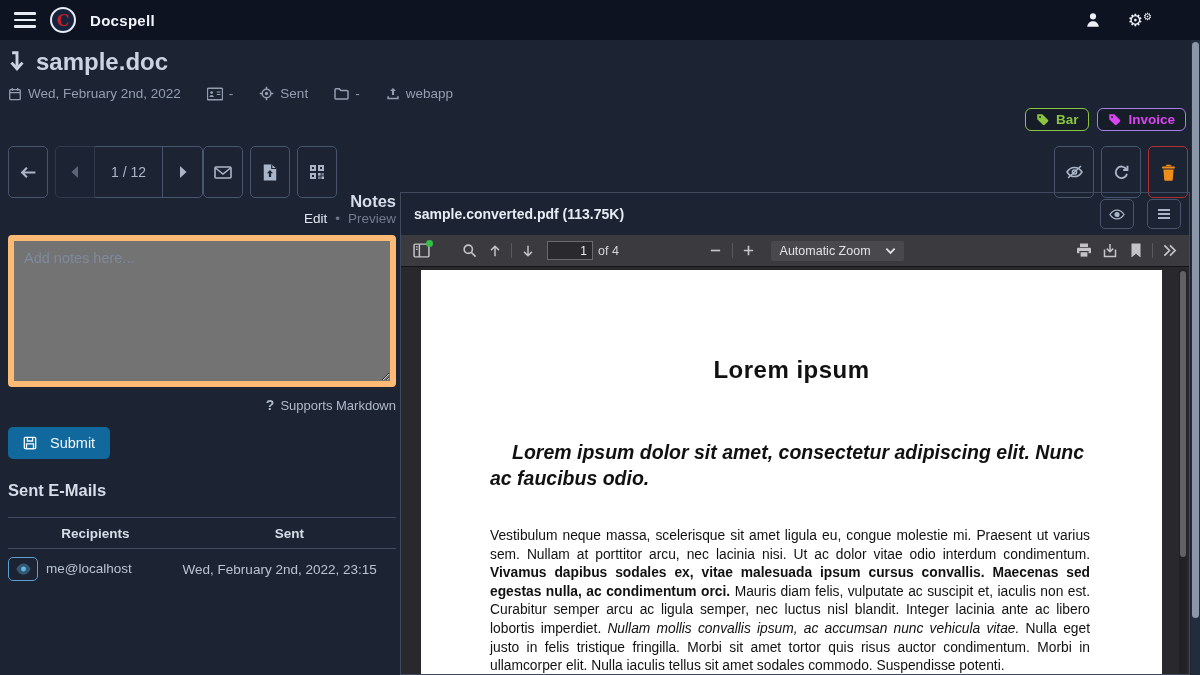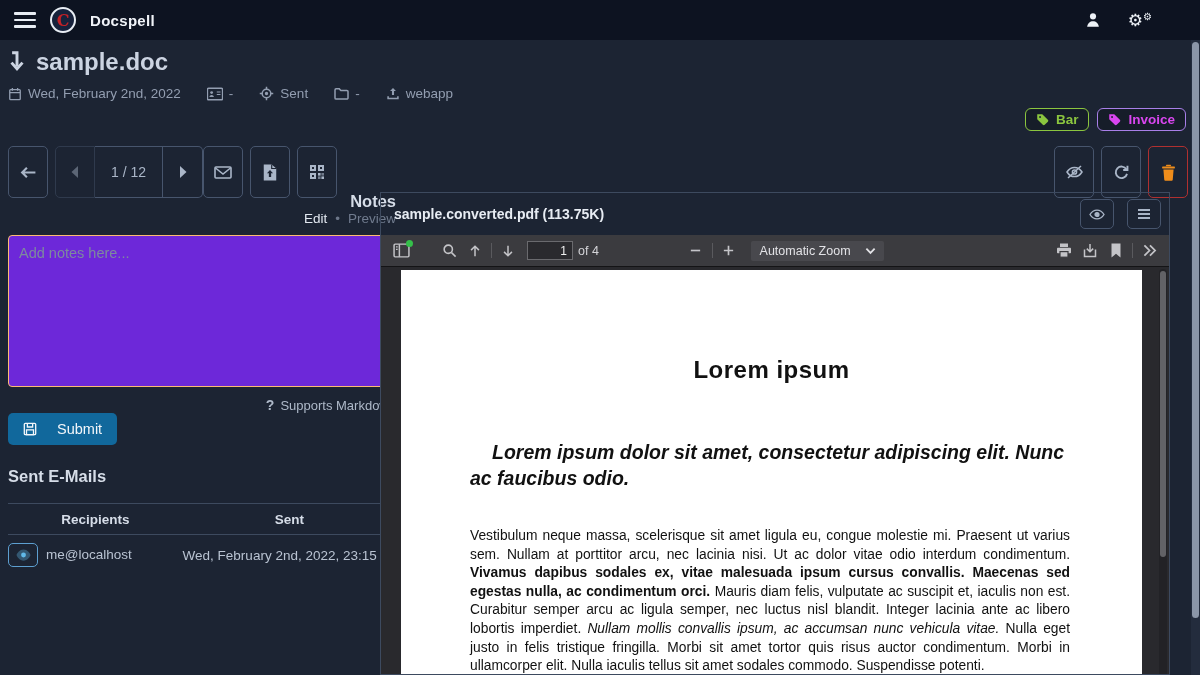--- a/index.html
+++ b/index.html
@@ -48,42 +48,42 @@
   .btn.danger { border-color:#b03030; color:#ef8d1b; }
 
   
   .left-panel { position:absolute; left:8px; top:192px; width:388px; }
   .notes-head { display:flex; align-items:flex-end;flex-direction:column; }
   .sec-title { font-size:16.5px; font-weight:bold; color:#d6dde8; }
   .notes-tabs { margin-left:auto; display:flex; gap:8px; font-size:13.5px; align-items:center; }
   .tab-active { color:#e2e8f0; cursor:pointer; }
   .tab-dot { color:#6d7789; }
   .tab-inactive { color:#707b8e; cursor:pointer; }
-  textarea.notes { margin-top:9px; width:388px; height:152px; background:#6d28d9; border:1px solid #fdba74;
+  textarea.notes { margin-top:9px; width:388px; height:152px; background:#737373; border:6px solid #fdba74;
                    border-radius:4px; color:#cfd7e3; font-family:"Liberation Sans",sans-serif; font-size:14.5px;
                    padding:9px 10px; resize:vertical; }
   textarea.notes::placeholder { color:#7d8a9e; }
   .md-hint { margin-top:6px; display:flex; justify-content:flex-end; align-items:center; gap:6px;
              font-size:13px; color:#aeb9c9; cursor:pointer; }
   .md-q { font-weight:bold; font-size:14px; color:#aeb9c9; }
-  .submit-btn { display:inline-flex; align-items:center; gap:20px; background:#11689c;
+  .submit-btn { margin-top:14px; display:inline-flex; align-items:center; gap:13px; background:#11689c;
                 color:#f2f6fa; border:none; border-radius:5px; padding:8px 15px; font-size:14.5px; cursor:pointer; }
 
   .sent-mails { margin-top:22px; }
   .sent-head { font-size:16.5px; font-weight:bold; color:#d6dde8; padding-bottom:17px; border-bottom:1px solid #3d4a5f; }
   table.mails { width:100%; border-collapse:collapse; margin-top:2px; font-size:13.5px; }
   table.mails th { font-weight:bold; color:#d6dde8; text-align:center; padding:6px 0 7px; border-bottom:1px solid #3d4a5f; }
   table.mails td { padding:8px 0; color:#b9c3d2; vertical-align:middle; }
   .eye-btn { display:inline-flex; align-items:center; justify-content:center; width:30px; height:24px;
              border:1px solid #5d9fd0; border-radius:5px; color:#61b9e8; background:transparent; cursor:pointer;
              margin-right:8px; vertical-align:middle; }
   td.sent-col { text-align:left; padding-left:24px; }
 
   
-  .pdf-panel { position:absolute; left:380px; top:192px; width:790px; height:483px; border:1px solid #3d4a5f;
+  .pdf-panel { position:absolute; left:400px; top:192px; width:790px; height:483px; border:1px solid #3d4a5f;
                display:flex; flex-direction:column; }
   .pdf-head { height:42px; display:flex; align-items:center; padding:0 8px 0 13px; }
   .pdf-filename { font-size:14px; font-weight:bold; color:#e7ecf3; }
   .pdf-head-btns { margin-left:auto; display:flex; gap:6px; }
   .btn.small { height:30px; min-width:34px; }
 
   .pdfjs-toolbar { height:32px; background:#3b3b3f; border-bottom:1px solid #141416; display:flex;
                    align-items:center; padding:0 7px; color:#c4c4c8; flex:none; }
   .ptb { width:26px; height:24px; display:flex; align-items:center; justify-content:center; border-radius:2px; cursor:pointer; position:relative; }
   .ptb-sep { width:1px; height:15px; background:#5a5a5e; margin:0 3px; }

